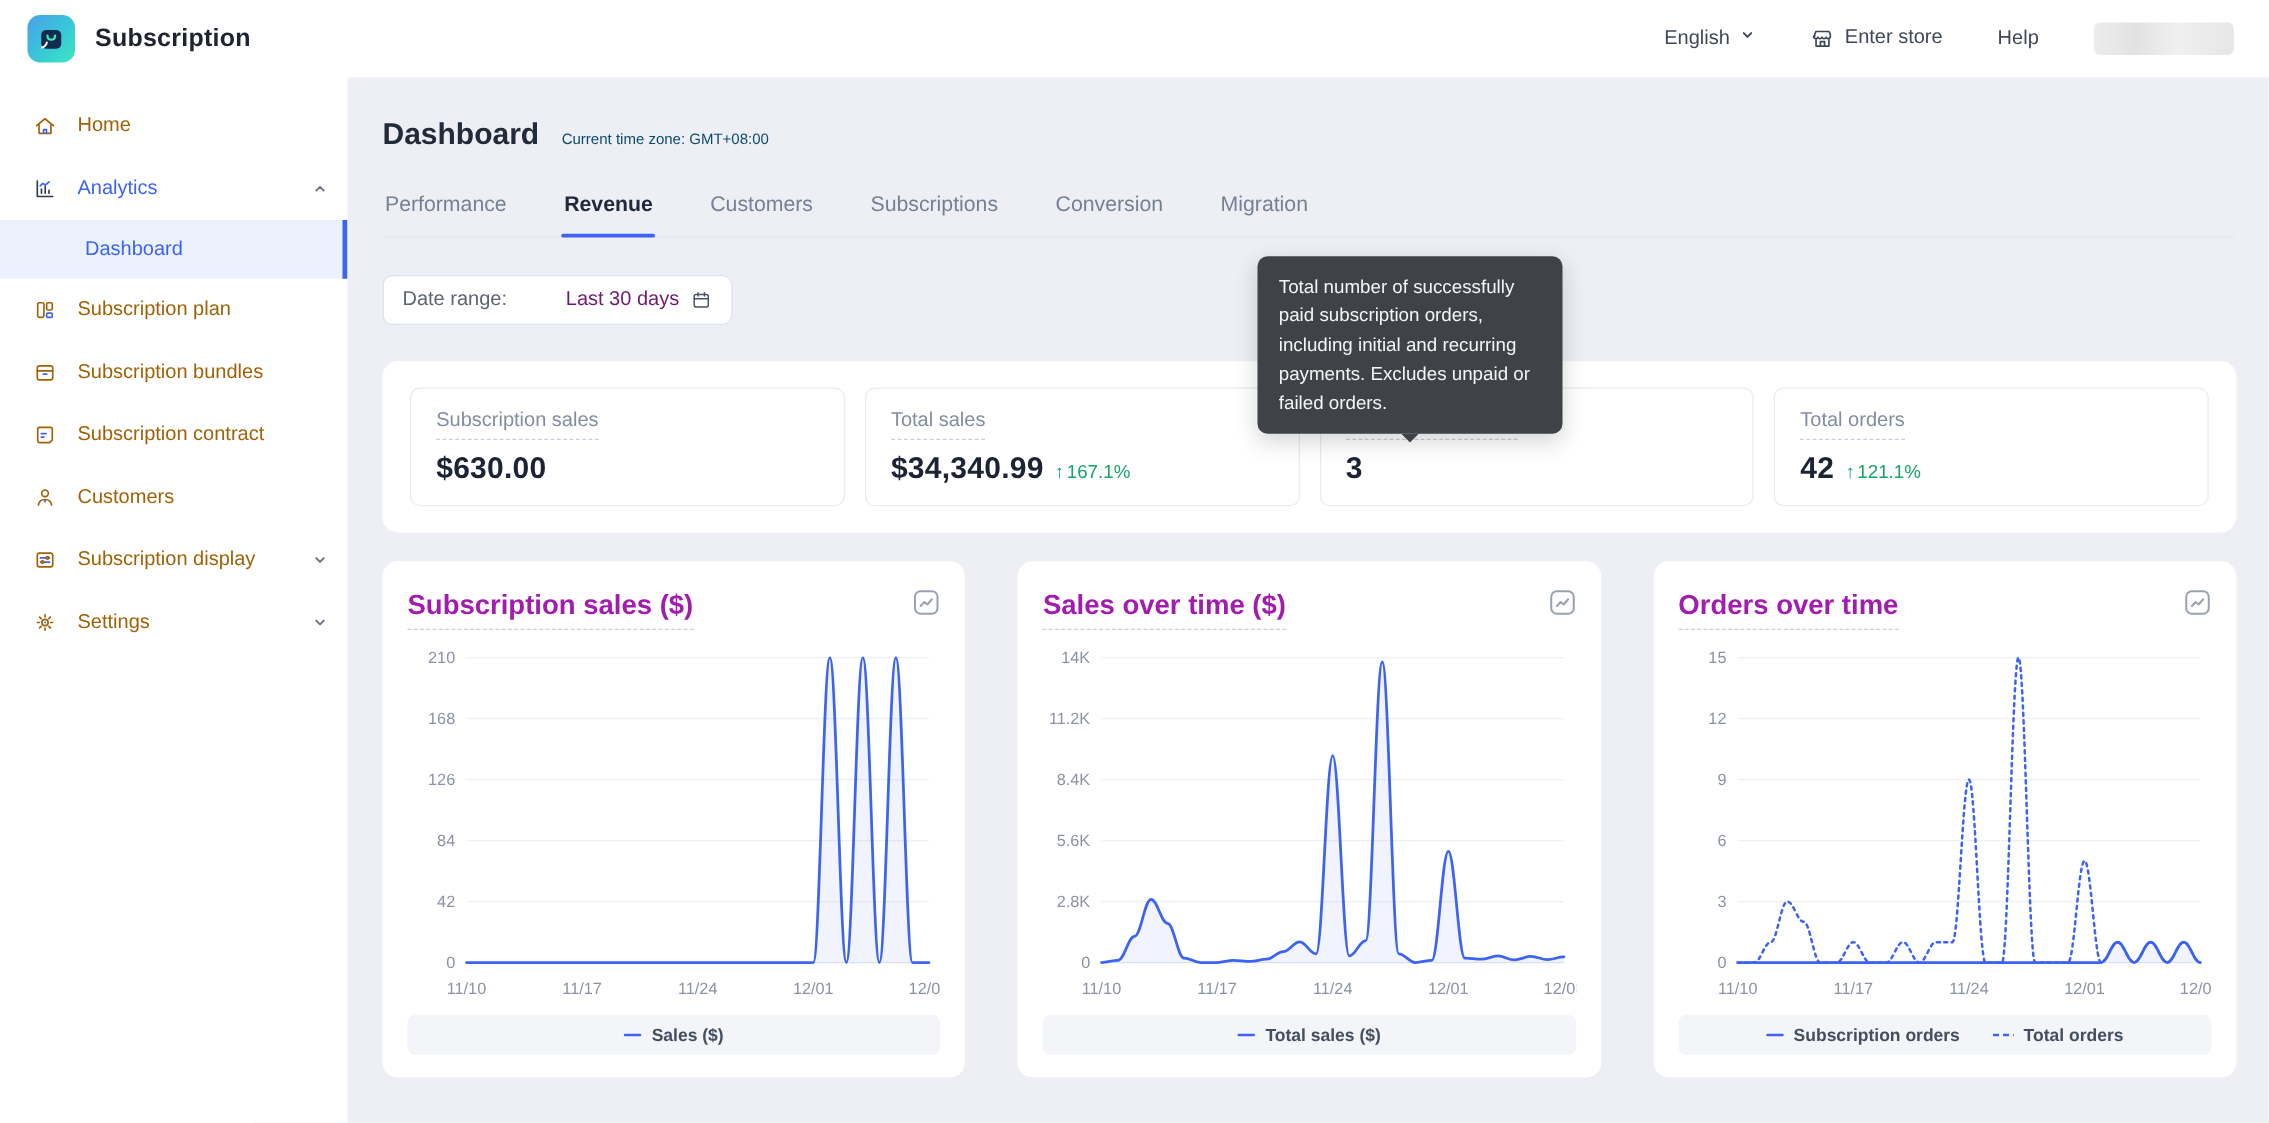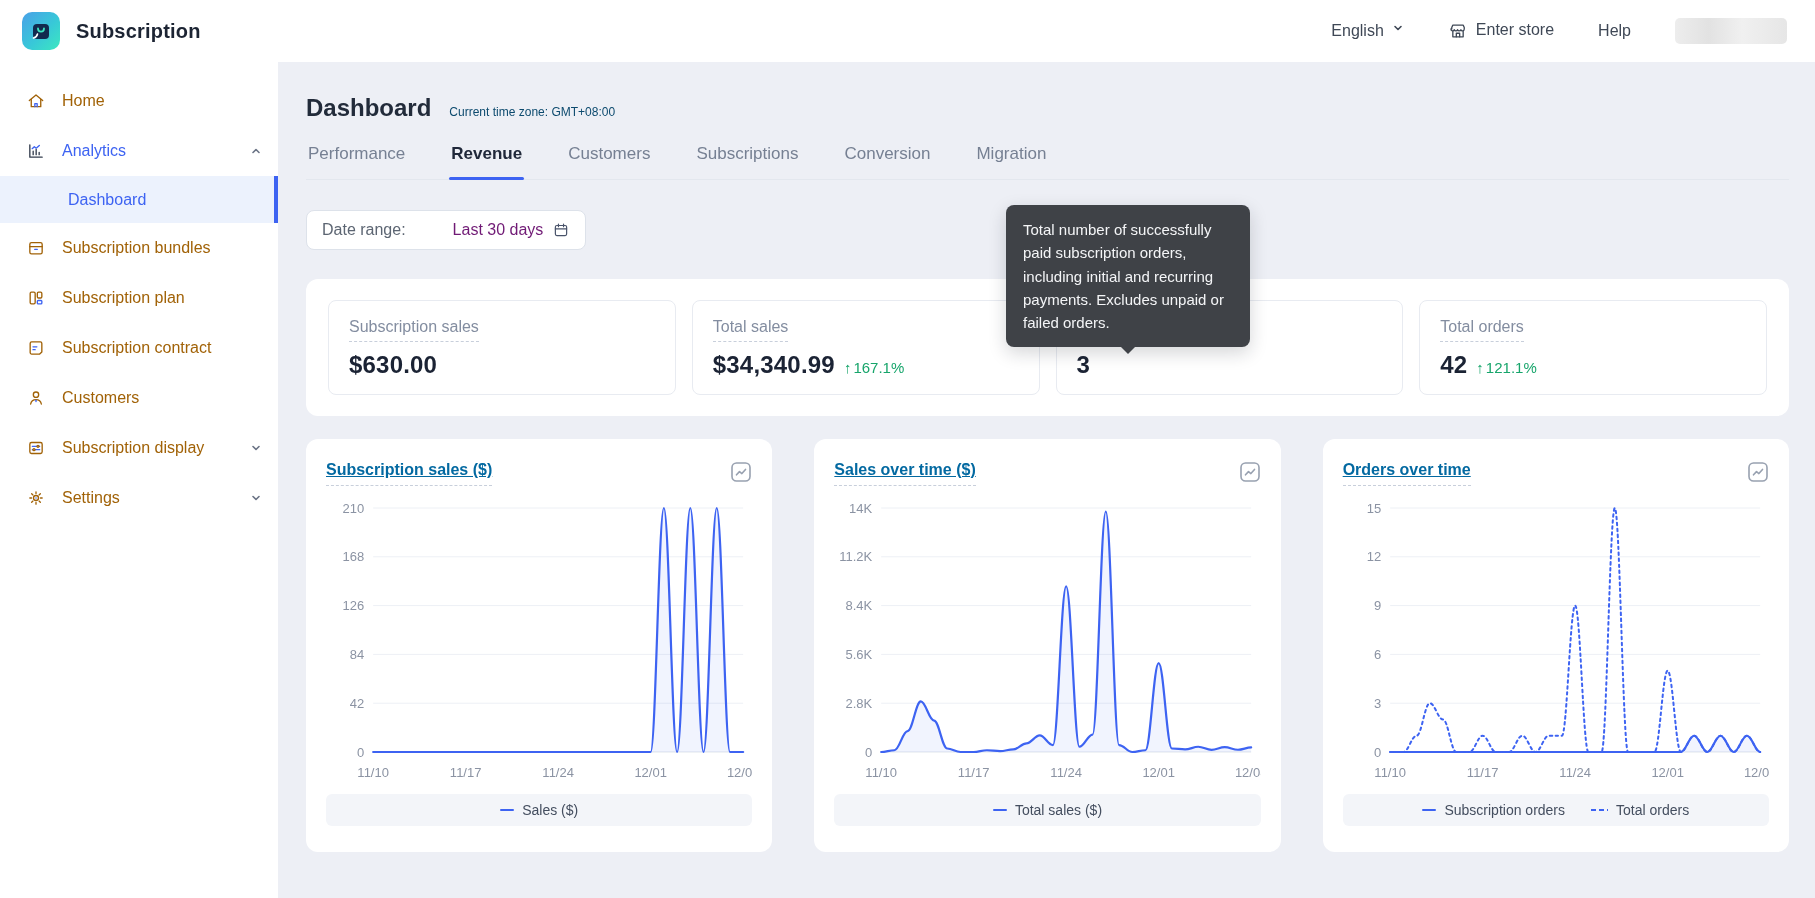--- a/index.html
+++ b/index.html
@@ -24,21 +24,21 @@
   .side-item.selected { background:#ecf2fd; color:#3d63f2; font-weight:500; border-right:4px solid #3d63f2; }
   .side-item .chev { margin-left:auto; display:flex; color:#6b7486; }
   .icon20 { width:20px; height:20px; flex:0 0 auto; }
 
   .main { flex:1; background:#edeff5; padding:32px 26px 0 28px; position:relative; overflow:hidden; }
 
   
   .page-head { display:flex; align-items:baseline; gap:18px; }
   .page-title { font-size:24px; font-weight:700; color:#222b3a; }
   .tz-note { font-size:12px; color:#0c4a6e; }
-  .tabs { display:flex; gap:42px; margin-top:16px; border-bottom:1px solid #e3e7ee; }
+  .tabs { display:flex; gap:42px; margin-top:26px; border-bottom:1px solid #e3e7ee; }
   .tab { font-size:17px; color:#768093; padding:6px 2px 15px; cursor:pointer; position:relative; }
   .tab.active { color:#20283a; font-weight:700; }
   .tab.active::after { content:""; position:absolute; left:0; right:0; bottom:-1px; height:3px; border-radius:2px; background:#3d63f2; }
 
   
   .date-btn { margin-top:30px; display:inline-flex; align-items:center; gap:9px; height:40px; padding:0 15px; background:#fff; border:1px solid #dde2ea; border-radius:8px; font-size:16px; cursor:pointer; }
   .date-btn .k { color:#5c London6572; color:#5c6572; }
   .date-btn .v { color:#701a75;margin-left:38px; }
 
   
@@ -46,25 +46,25 @@
   .stat-card { flex:1; border:1px solid #e8ebf1; border-radius:8px; padding:17px 20px 15px; background:#fff; }
   .stat-label { display:inline-block; font-size:16px; color:#838da0; padding-bottom:5px; border-bottom:1px dashed #c8cfdb; cursor:default; }
   .stat-value-row { margin-top:9px; display:flex; align-items:baseline; gap:9px; }
   .stat-value { font-size:24px; font-weight:700; color:#1b2334; letter-spacing:.2px; }
   .delta { font-size:15px; color:#17a56b; display:flex; align-items:baseline; gap:2px; }
 
   
   .charts-row { margin-top:23px; display:flex; gap:42px; }
   .chart-card { flex:1; background:#fff; border-radius:12px; padding:22px 20px 16px; height:413px; display:flex; flex-direction:column; }
   .chart-head { display:flex; align-items:flex-start; justify-content:space-between; }
-  .chart-title { display:inline-block; font-size:16px; font-weight:700; color:#0369a1; padding-bottom:6px; border-bottom:1px dashed #c8cfdb; cursor:default;text-decoration:underline; }
+  .chart-title { display:inline-block; font-size:22px; font-weight:700; color:#a21caf; padding-bottom:6px; border-bottom:1px dashed #c8cfdb; cursor:default; }
   .chart-icon-btn { width:22px; height:22px; color:#98a1b0; cursor:pointer; display:flex; }
   .chart-svg { width:100%; height:292px; margin-top:8px; display:block; }
   .legend-bar { margin-top:8px; height:32px; background:#f3f5f9; border-radius:6px; display:flex; align-items:center; justify-content:center; gap:26px; }
-  .legend-item { display:flex; align-items:center; gap:8px; font-size:14px; color:#444e5f; cursor:pointer; }
+  .legend-item { display:flex; align-items:center; gap:8px; font-size:14px; color:#444e5f; cursor:pointer;font-weight:bold; }
   .mark-solid { width:14px; height:2.5px; border-radius:2px; background:#3d63f2; }
   .mark-dashed { width:17px; height:2.5px; background:repeating-linear-gradient(90deg,#3d63f2 0 5px,transparent 5px 8px); }
 
   
   .tooltip { position:absolute; left:1006px; top:205px; width:244px; background:#3f4247; color:#f4f5f7; border-radius:8px; padding:13px 17px; font-size:15px; line-height:1.55; z-index:20; box-shadow:0 6px 18px rgba(20,25,40,.18); }
   .tooltip::after { content:""; position:absolute; left:50%; bottom:-7px; margin-left:-7px; border-left:7px solid transparent; border-right:7px solid transparent; border-top:7px solid #3f4247; }
 
   svg.st { fill:none; stroke:currentColor; stroke-width:1.6; stroke-linecap:round; stroke-linejoin:round; }
 </style>
 </head>
@@ -123,33 +123,33 @@
         <svg class="st" width="12" height="12" viewBox="0 0 12 12">
             <path d="M3 7.5L6 4.5 9 7.5"></path>
           </svg>
       </span>
     </div>
     <div class="side-item sub selected">
       <span>Dashboard</span>
     </div>
     <div class="side-item">
       <svg class="st icon20" viewBox="0 0 24 24">
+        <rect x="5" y="5" width="6" height="14" rx="1.5"></rect>
+        <rect x="13.6" y="5" width="5.4" height="7" rx="1.5"></rect>
+        <rect x="13.6" y="15" width="5.4" height="4" rx="1" stroke="#3d63f2"></rect>
+      </svg>
+      <span class="lbl">Subscription plan</span>
+    </div>
+    <div class="side-item">
+      <svg class="st icon20" viewBox="0 0 24 24">
         <rect x="4.6" y="5.6" width="14.8" height="13.4" rx="2"></rect>
         <path d="M4.6 10.4h14.8"></path>
           <path d="M10.4 13.6h3.2" stroke="#3d63f2"></path>
       </svg>
       <span class="lbl">Subscription bundles</span>
-    </div>
-    <div class="side-item">
-      <svg class="st icon20" viewBox="0 0 24 24">
-        <rect x="5" y="5" width="6" height="14" rx="1.5"></rect>
-        <rect x="13.6" y="5" width="5.4" height="7" rx="1.5"></rect>
-        <rect x="13.6" y="15" width="5.4" height="4" rx="1" stroke="#3d63f2"></rect>
-      </svg>
-      <span class="lbl">Subscription plan</span>
     </div>
     <div class="side-item">
       <svg class="st icon20" viewBox="0 0 24 24">
         <path d="M5 6.5A1.8 1.8 0 016.8 4.7h10.4A1.8 1.8 0 0119 6.5v10.2l-2.6 2.6H6.8A1.8 1.8 0 015 17.5z"></path>
         <path d="M8.4 10.6h4.6M8.4 14h2.6" stroke="#3d63f2"></path>
       </svg>
       <span class="lbl">Subscription contract</span>
     </div>
     <div class="side-item">
       <svg class="st icon20" viewBox="0 0 24 24">

